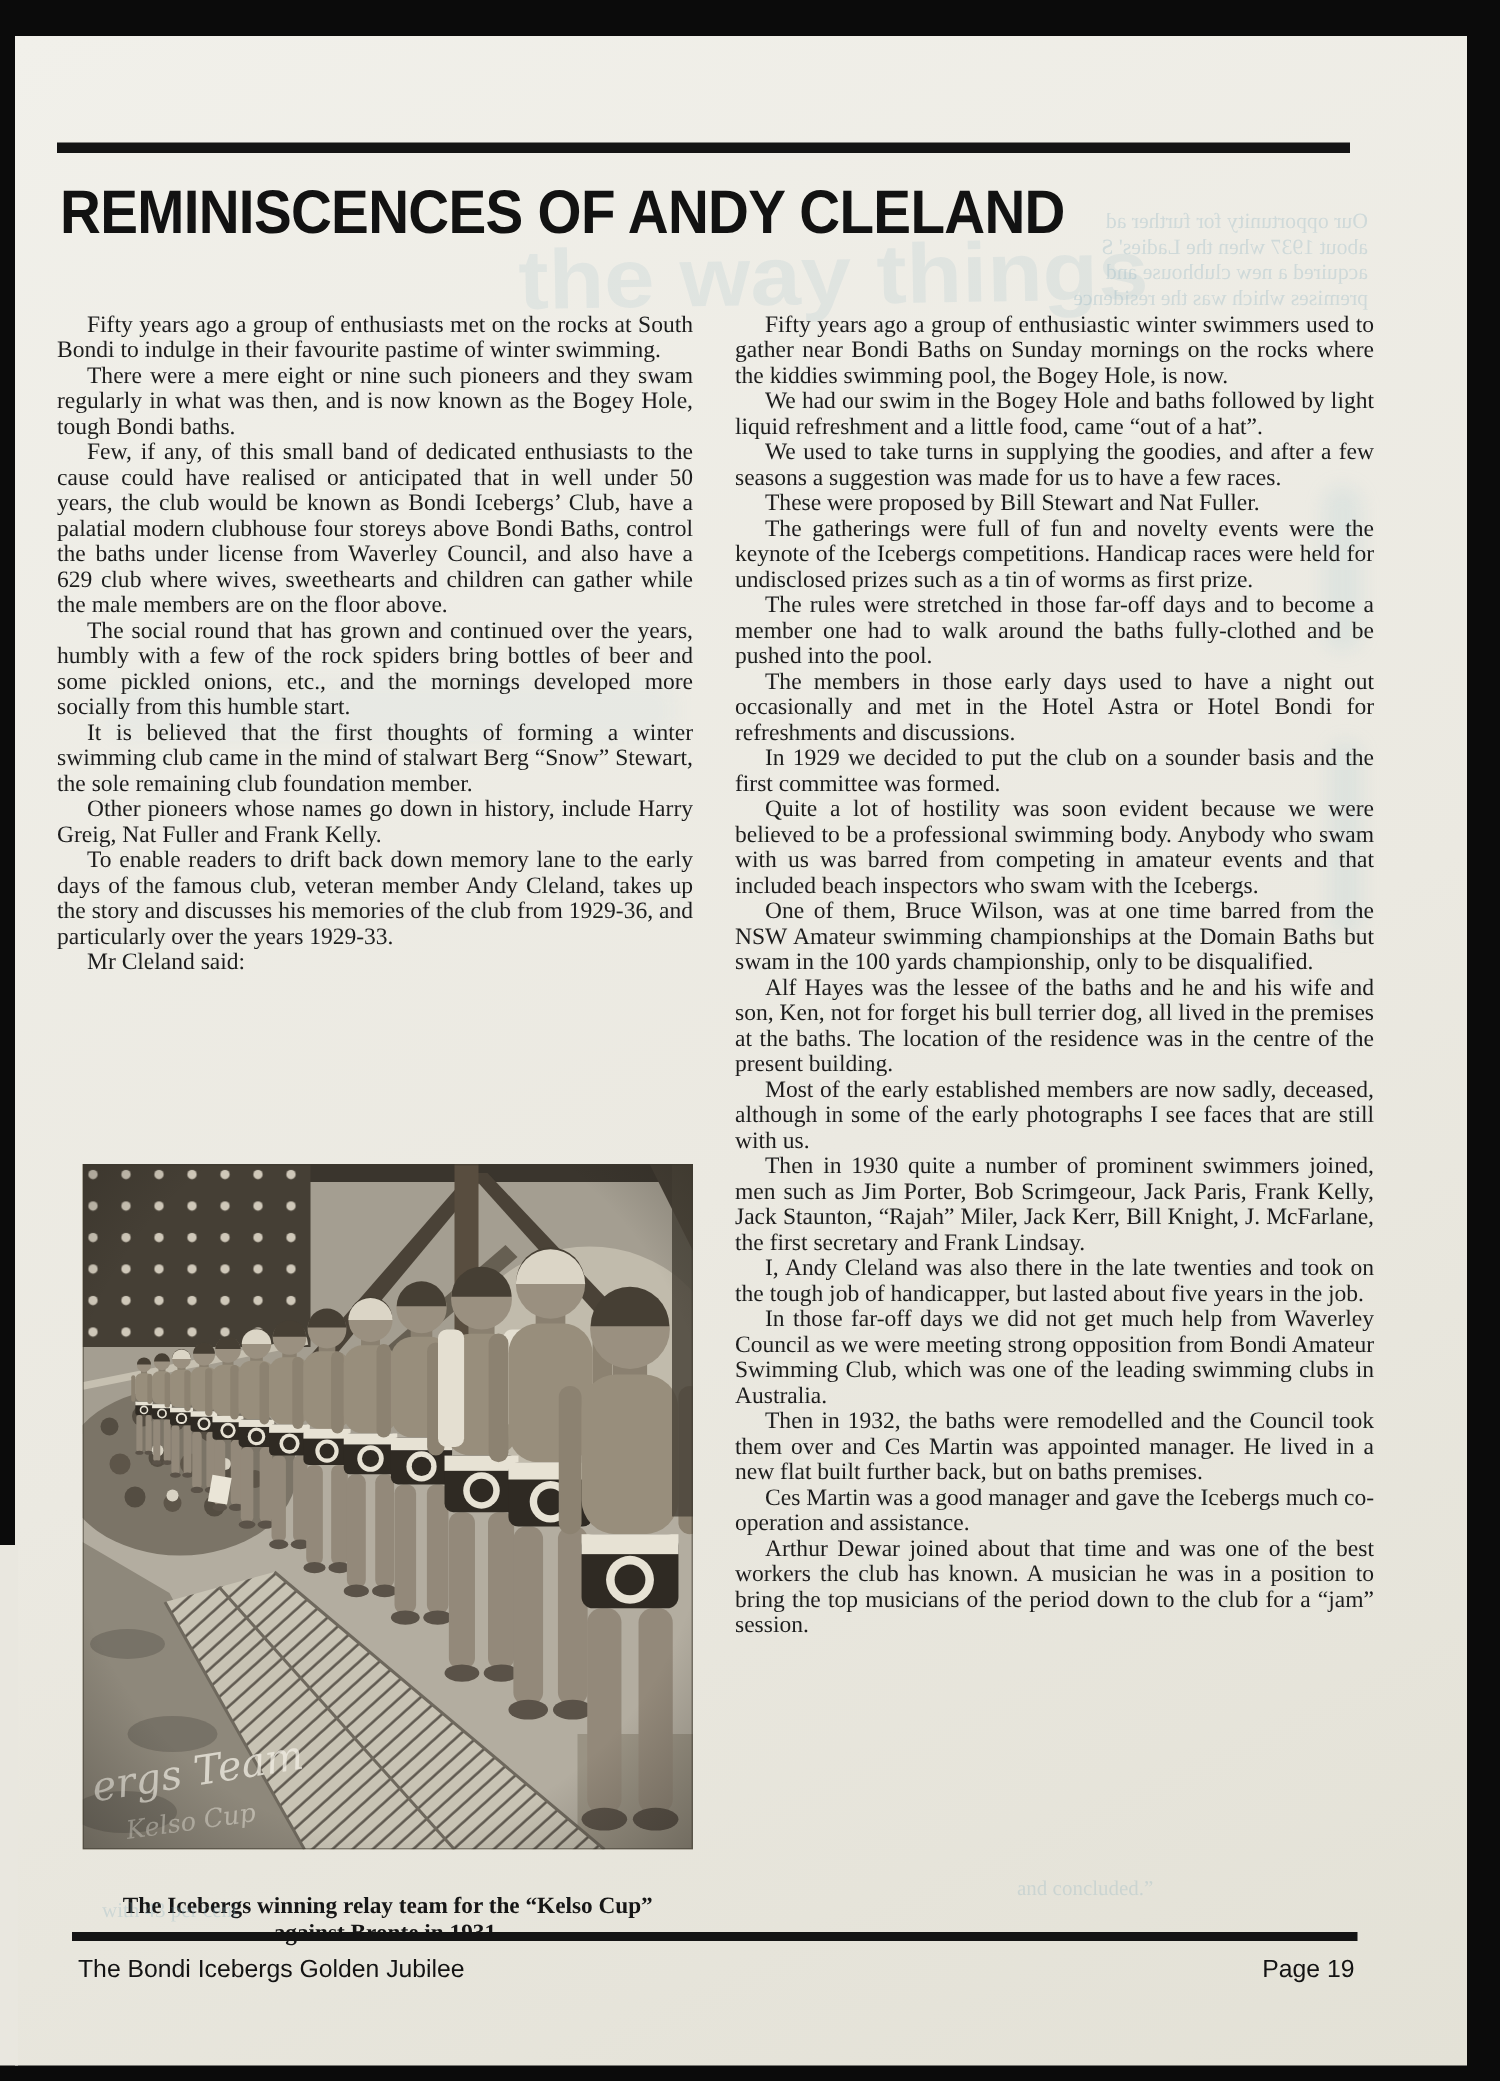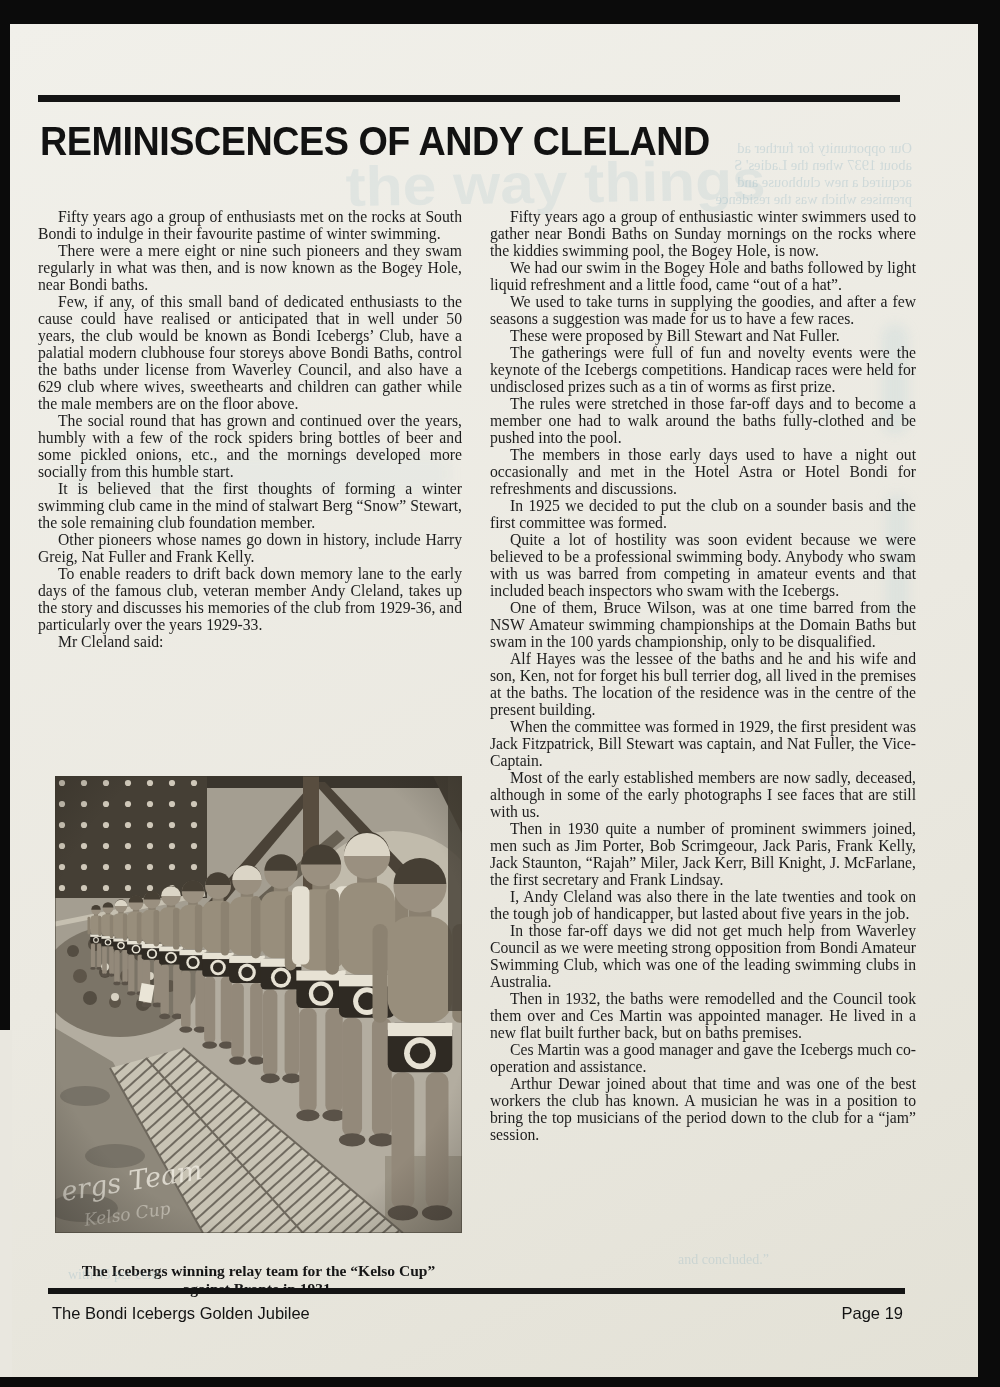--- a/index.html
+++ b/index.html
@@ -70,42 +70,41 @@
   <div class="smudge sm1"></div>
   <div class="smudge sm2"></div>
   <div class="smudge sm3"></div>
 
   <div class="abs rule title-rule"></div>
   <h1 class="abs title">REMINISCENCES OF ANDY CLELAND</h1>
 
   <div class="abs col col-left">
 
   <p class="para">Fifty years ago a group of enthusiasts met on the rocks at South Bondi to indulge in their favourite pastime of winter swimming.</p>
-      <p class="para">There were a mere eight or nine such pioneers and they swam regularly in what was then, and is now known as the Bogey Hole, near Bondi baths.</p>
+      <p class="para">There were a mere eight or nine such pioneers and they swam regularly in what was then, and is now known as the Bogey Hole, tough Bondi baths.</p>
       <p class="para">Few, if any, of this small band of dedicated enthusiasts to the cause could have realised or anticipated that in well under 50 years, the club would be known as Bondi Icebergs’ Club, have a palatial modern clubhouse four storeys above Bondi Baths, control the baths under license from Waverley Council, and also have a 629 club where wives, sweethearts and children can gather while the male members are on the floor above.</p>
       <p class="para">The social round that has grown and continued over the years, humbly with a few of the rock spiders bring bottles of beer and some pickled onions, etc., and the mornings developed more socially from this humble start.</p>
       <p class="para">It is believed that the first thoughts of forming a winter swimming club came in the mind of stalwart Berg “Snow” Stewart, the sole remaining club foundation member.</p>
       <p class="para">Other pioneers whose names go down in history, include Harry Greig, Nat Fuller and Frank Kelly.</p>
       <p class="para">To enable readers to drift back down memory lane to the early days of the famous club, veteran member Andy Cleland, takes up the story and discusses his memories of the club from 1929-36, and particularly over the years 1929-33.</p>
       <p class="para">Mr Cleland said:</p>
     </div>
   <div class="abs col col-right">
 
   <p class="para">Fifty years ago a group of enthusiastic winter swimmers used to gather near Bondi Baths on Sunday mornings on the rocks where the kiddies swimming pool, the Bogey Hole, is now.</p>
       <p class="para">We had our swim in the Bogey Hole and baths followed by light liquid refreshment and a little food, came “out of a hat”.</p>
       <p class="para">We used to take turns in supplying the goodies, and after a few seasons a suggestion was made for us to have a few races.</p>
       <p class="para">These were proposed by Bill Stewart and Nat Fuller.</p>
       <p class="para">The gatherings were full of fun and novelty events were the keynote of the Icebergs competitions. Handicap races were held for undisclosed prizes such as a tin of worms as first prize.</p>
       <p class="para">The rules were stretched in those far-off days and to become a member one had to walk around the baths fully-clothed and be pushed into the pool.</p>
       <p class="para">The members in those early days used to have a night out occasionally and met in the Hotel Astra or Hotel Bondi for refreshments and discussions.</p>
-      <p class="para">In 1925 we decided to put the club on a sounder basis and the first committee was formed.</p>
+      <p class="para">In 1929 we decided to put the club on a sounder basis and the first committee was formed.</p>
       <p class="para">Quite a lot of hostility was soon evident because we were believed to be a professional swimming body. Anybody who swam with us was barred from competing in amateur events and that included beach inspectors who swam with the Icebergs.</p>
       <p class="para">One of them, Bruce Wilson, was at one time barred from the NSW Amateur swimming championships at the Domain Baths but swam in the 100 yards championship, only to be disqualified.</p>
       <p class="para">Alf Hayes was the lessee of the baths and he and his wife and son, Ken, not for forget his bull terrier dog, all lived in the premises at the baths. The location of the residence was in the centre of the present building.</p>
-      <p class="para">When the committee was formed in 1929, the first president was Jack Fitzpatrick, Bill Stewart was captain, and Nat Fuller, the Vice-Captain.</p>
       <p class="para">Most of the early established members are now sadly, deceased, although in some of the early photographs I see faces that are still with us.</p>
       <p class="para">Then in 1930 quite a number of prominent swimmers joined, men such as Jim Porter, Bob Scrimgeour, Jack Paris, Frank Kelly, Jack Staunton, “Rajah” Miler, Jack Kerr, Bill Knight, J. McFarlane, the first secretary and Frank Lindsay.</p>
       <p class="para">I, Andy Cleland was also there in the late twenties and took on the tough job of handicapper, but lasted about five years in the job.</p>
       <p class="para">In those far-off days we did not get much help from Waverley Council as we were meeting strong opposition from Bondi Amateur Swimming Club, which was one of the leading swimming clubs in Australia.</p>
       <p class="para">Then in 1932, the baths were remodelled and the Council took them over and Ces Martin was appointed manager. He lived in a new flat built further back, but on baths premises.</p>
       <p class="para">Ces Martin was a good manager and gave the Icebergs much co-operation and assistance.</p>
       <p class="para">Arthur Dewar joined about that time and was one of the best workers the club has known. A musician he was in a position to bring the top musicians of the period down to the club for a “jam” session.</p>
     </div>
 
   <figure class="abs photo">

